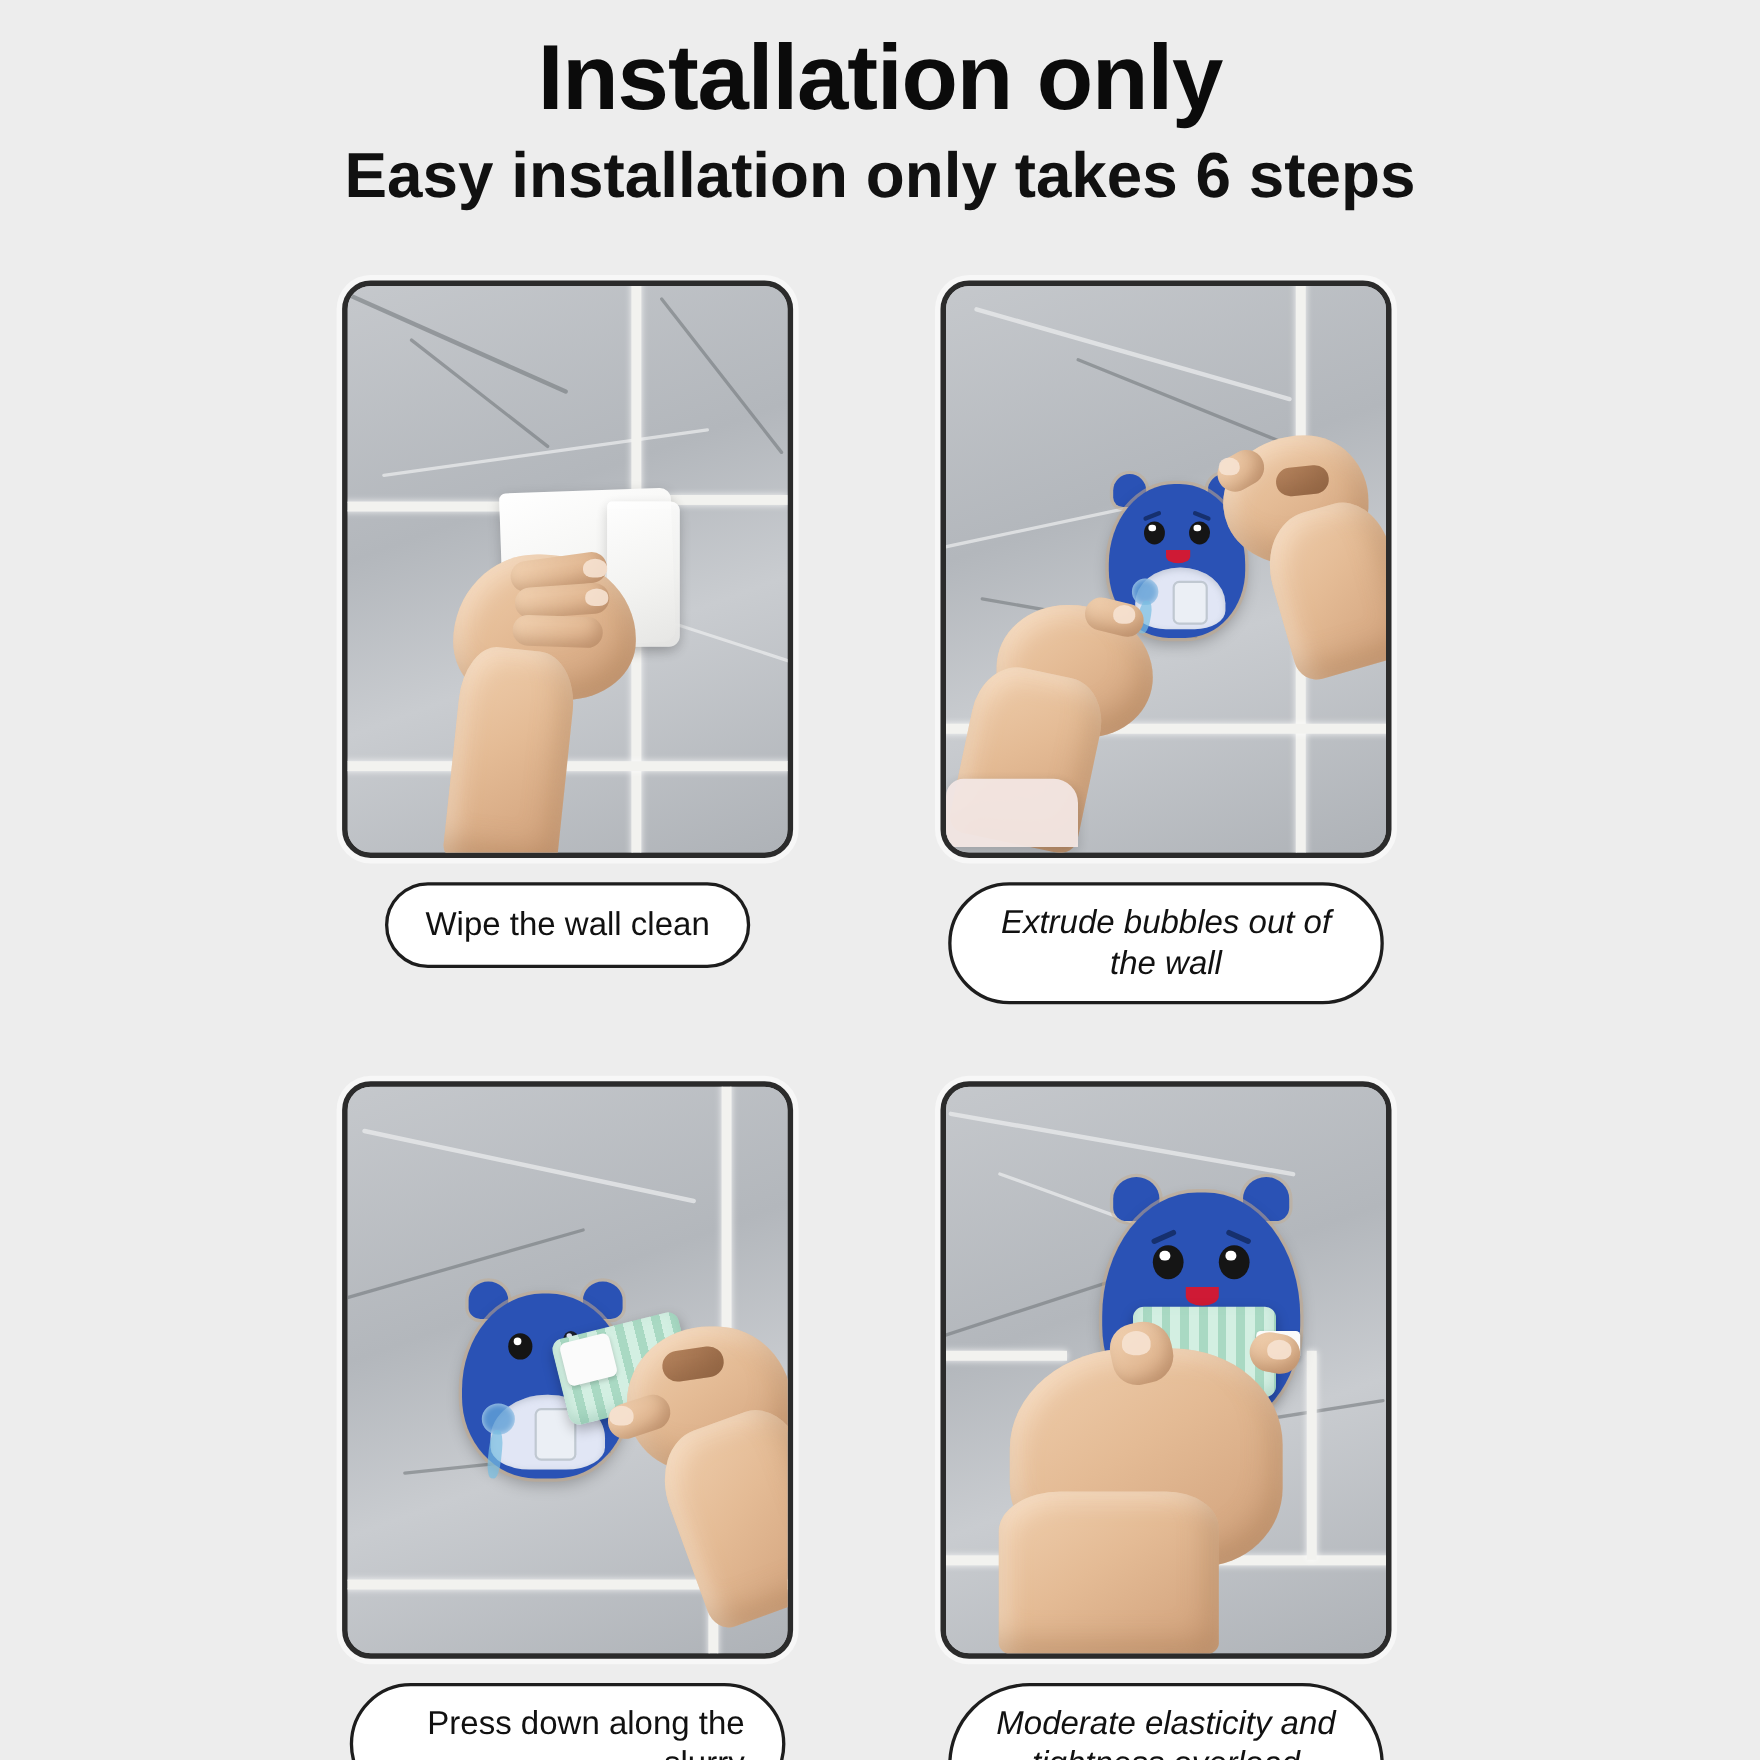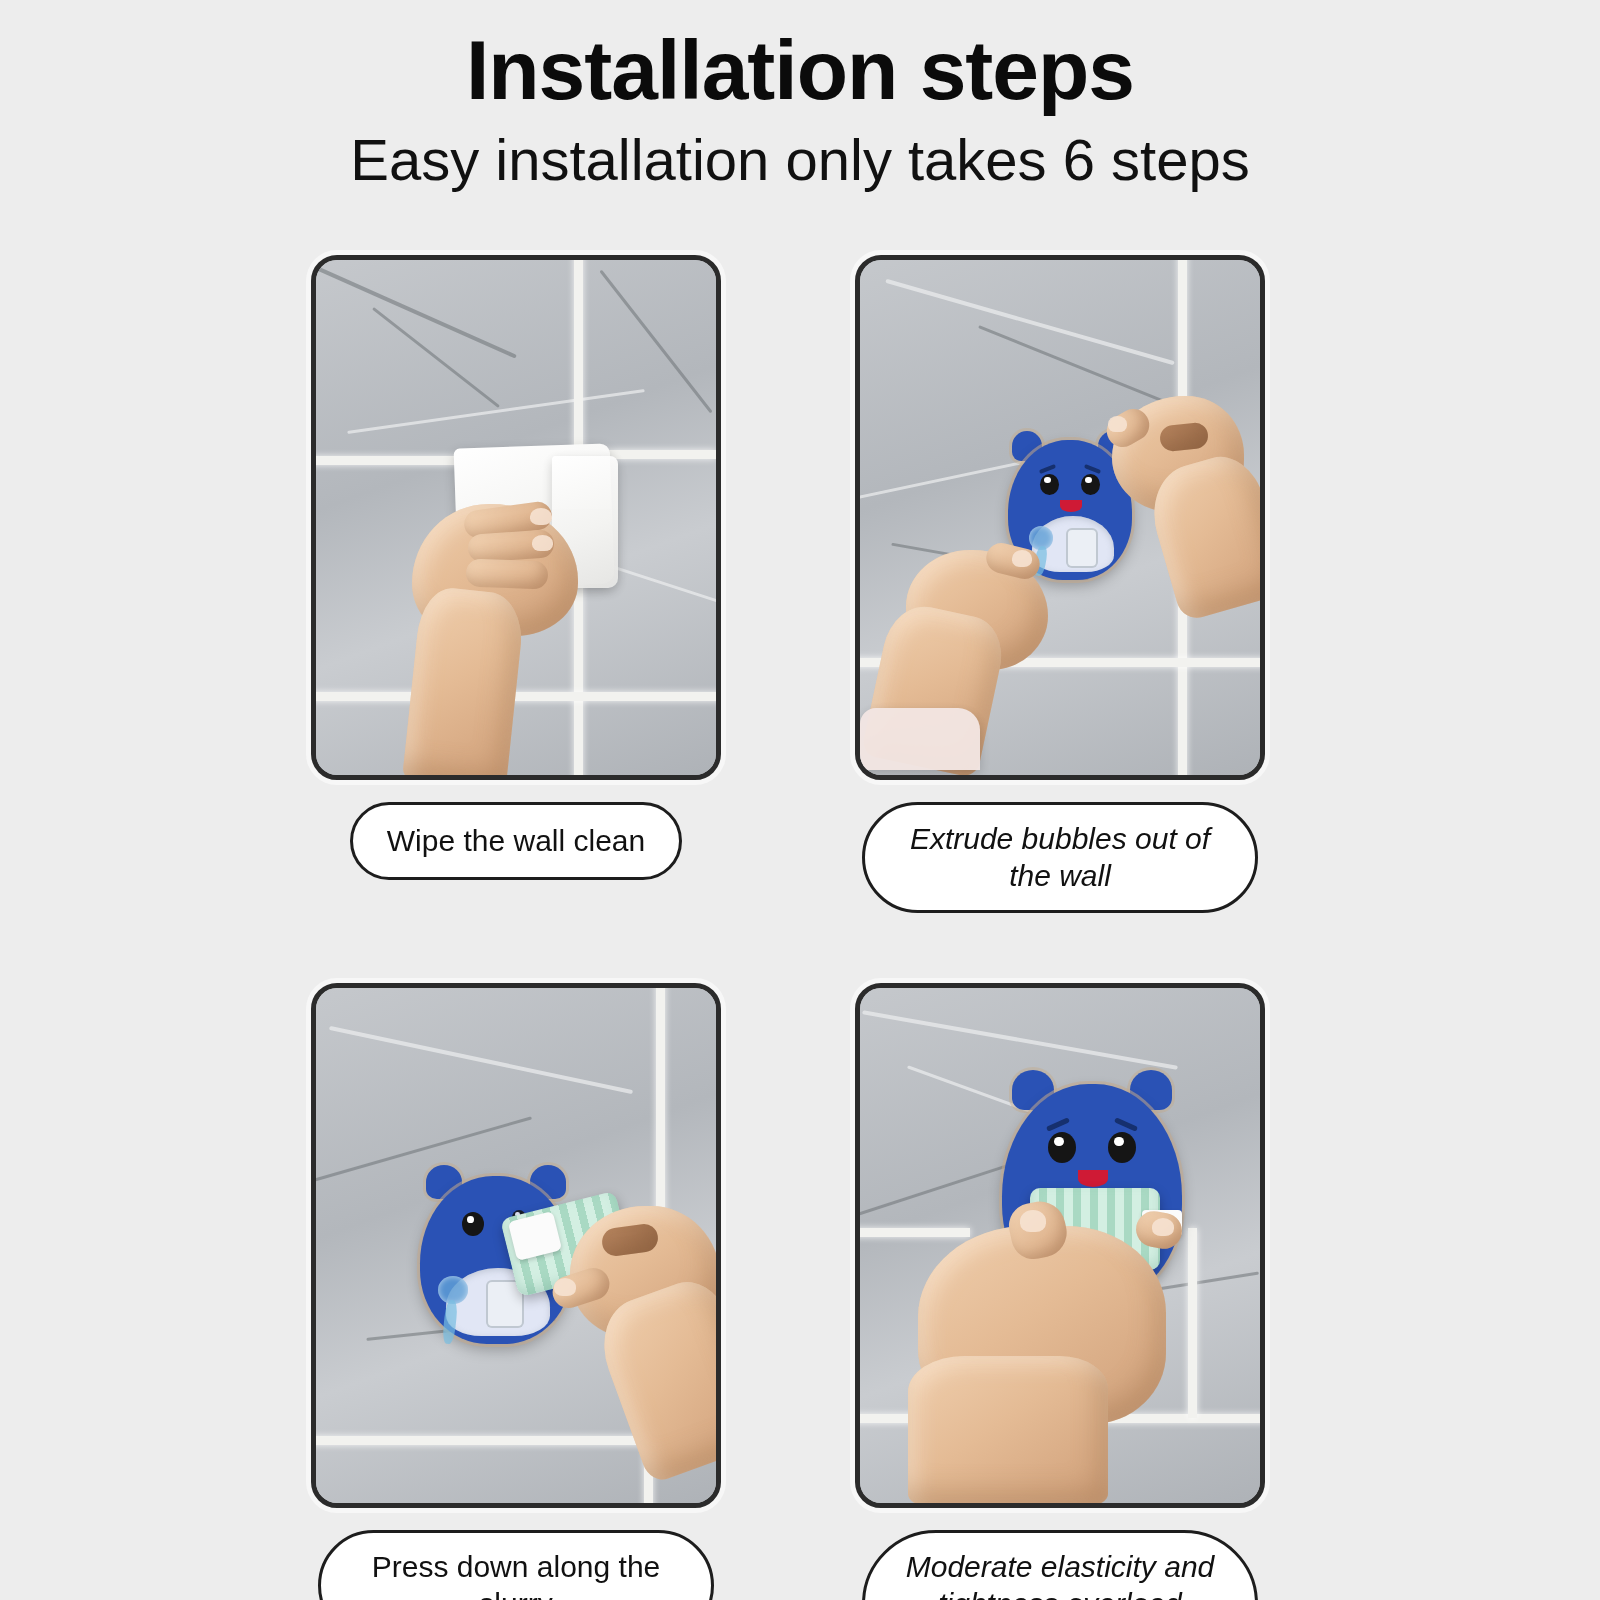--- a/index.html
+++ b/index.html
@@ -30,21 +30,21 @@
     font-weight: bold;
     letter-spacing: -1px;
     color: #0b0b0b;
     line-height: 1.05;
     font-family: "Liberation Sans", sans-serif;
   }
   .subtitle {
     margin: 0;
     padding-top: 16px;
     font-size: 58px;
-    font-weight: normal;
+    font-weight: bold;
     color: #111111;
     line-height: 1.05;
   }
 
   
   .steps-grid {
     position: absolute;
     left: 312px;
     top: 255px;
     width: 976px;
@@ -225,27 +225,27 @@
     border-radius: 999px;
     text-align: center;
     font-size: 30px;
     line-height: 1.22;
     color: #111111;
     display: flex;
     align-items: center;
     justify-content: center;
   }
   .caption.tall { min-height: 100px; font-style: italic; }
-  .caption.short { min-height: 78px; }
+  .caption.short { min-height: 78px; text-align: right; }
 </style>
 </head>
 <body>
 
 <div class="header">
-  <h1 class="title">Installation steps</h1>
+  <h1 class="title">Installation only</h1>
   <p class="subtitle">Easy installation only takes 6 steps</p>
 </div>
 
 <div class="steps-grid">
 
   <div class="step">
     <div class="photo-frame">
       <div class="wall"></div>
 
       <div class="vein" style="left:-20px; top:48px; width:230px; height:4px; transform:rotate(24deg);"></div>

